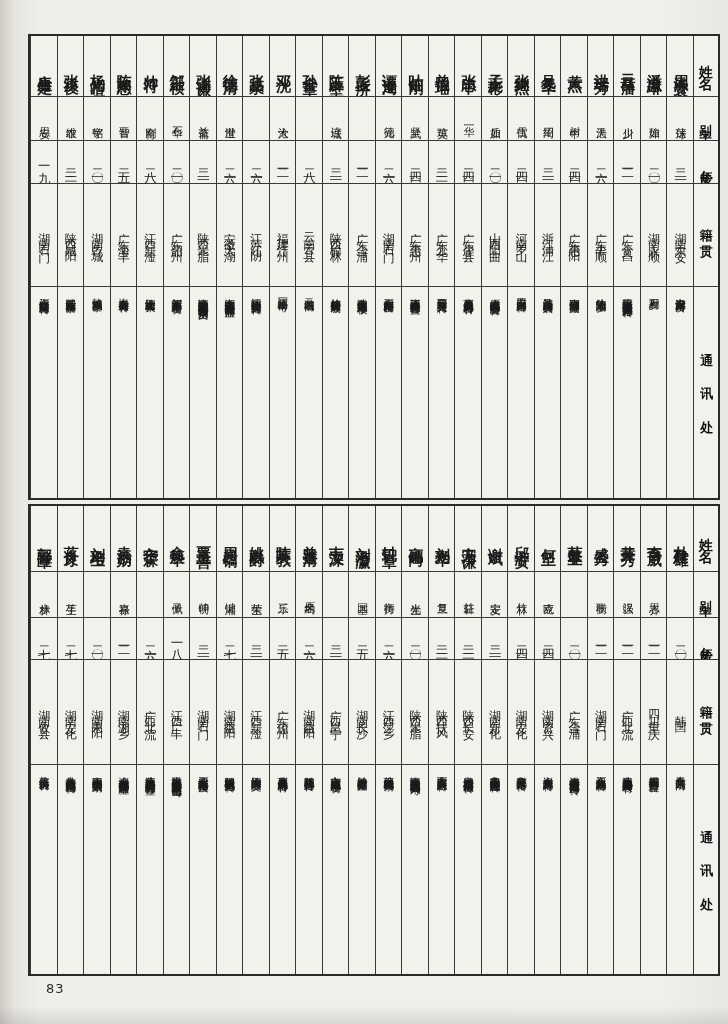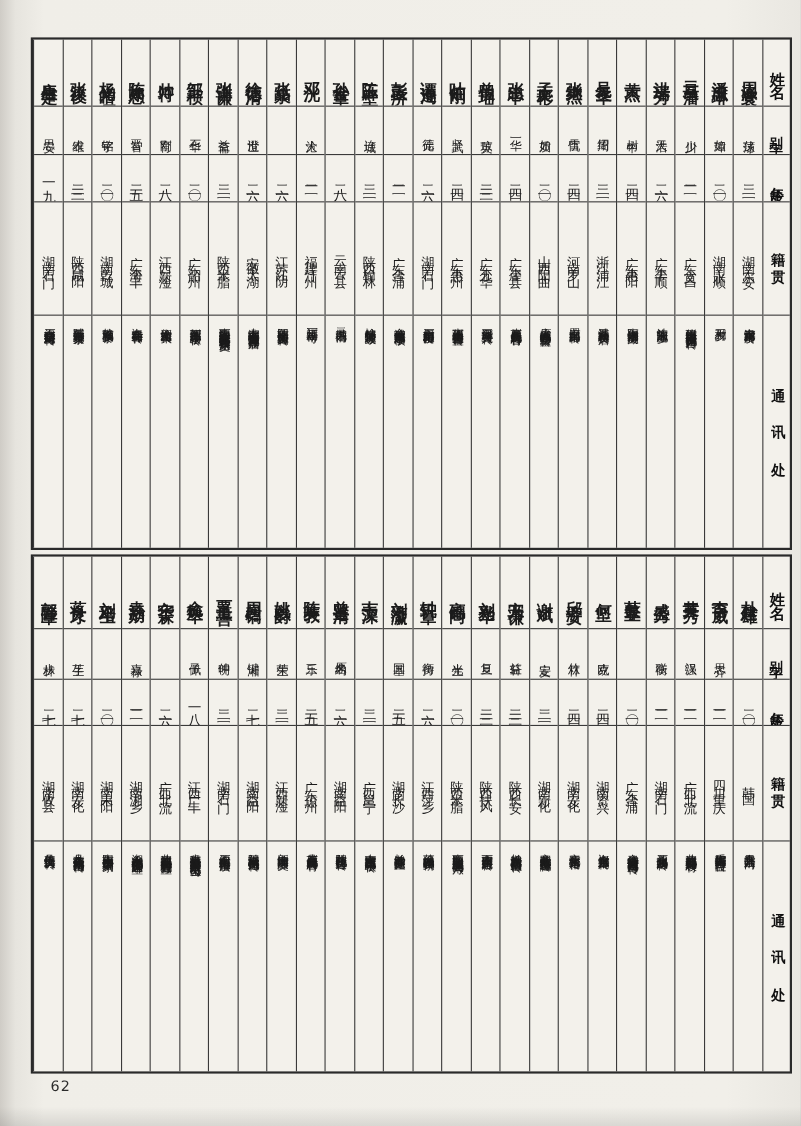--- a/index.html
+++ b/index.html
@@ -1017,14 +1017,14 @@
             <span class="v">湖南攸县</span>
           </div>
     <div class="cell c-address">
             <span class="v">攸县正街洪大训转</span>
           </div>
   </div>
 </div>
 
   </div>
 
-  <div class="page-number">62</div>
+  <div class="page-number">83</div>
 </div>
 
 </body></html>

